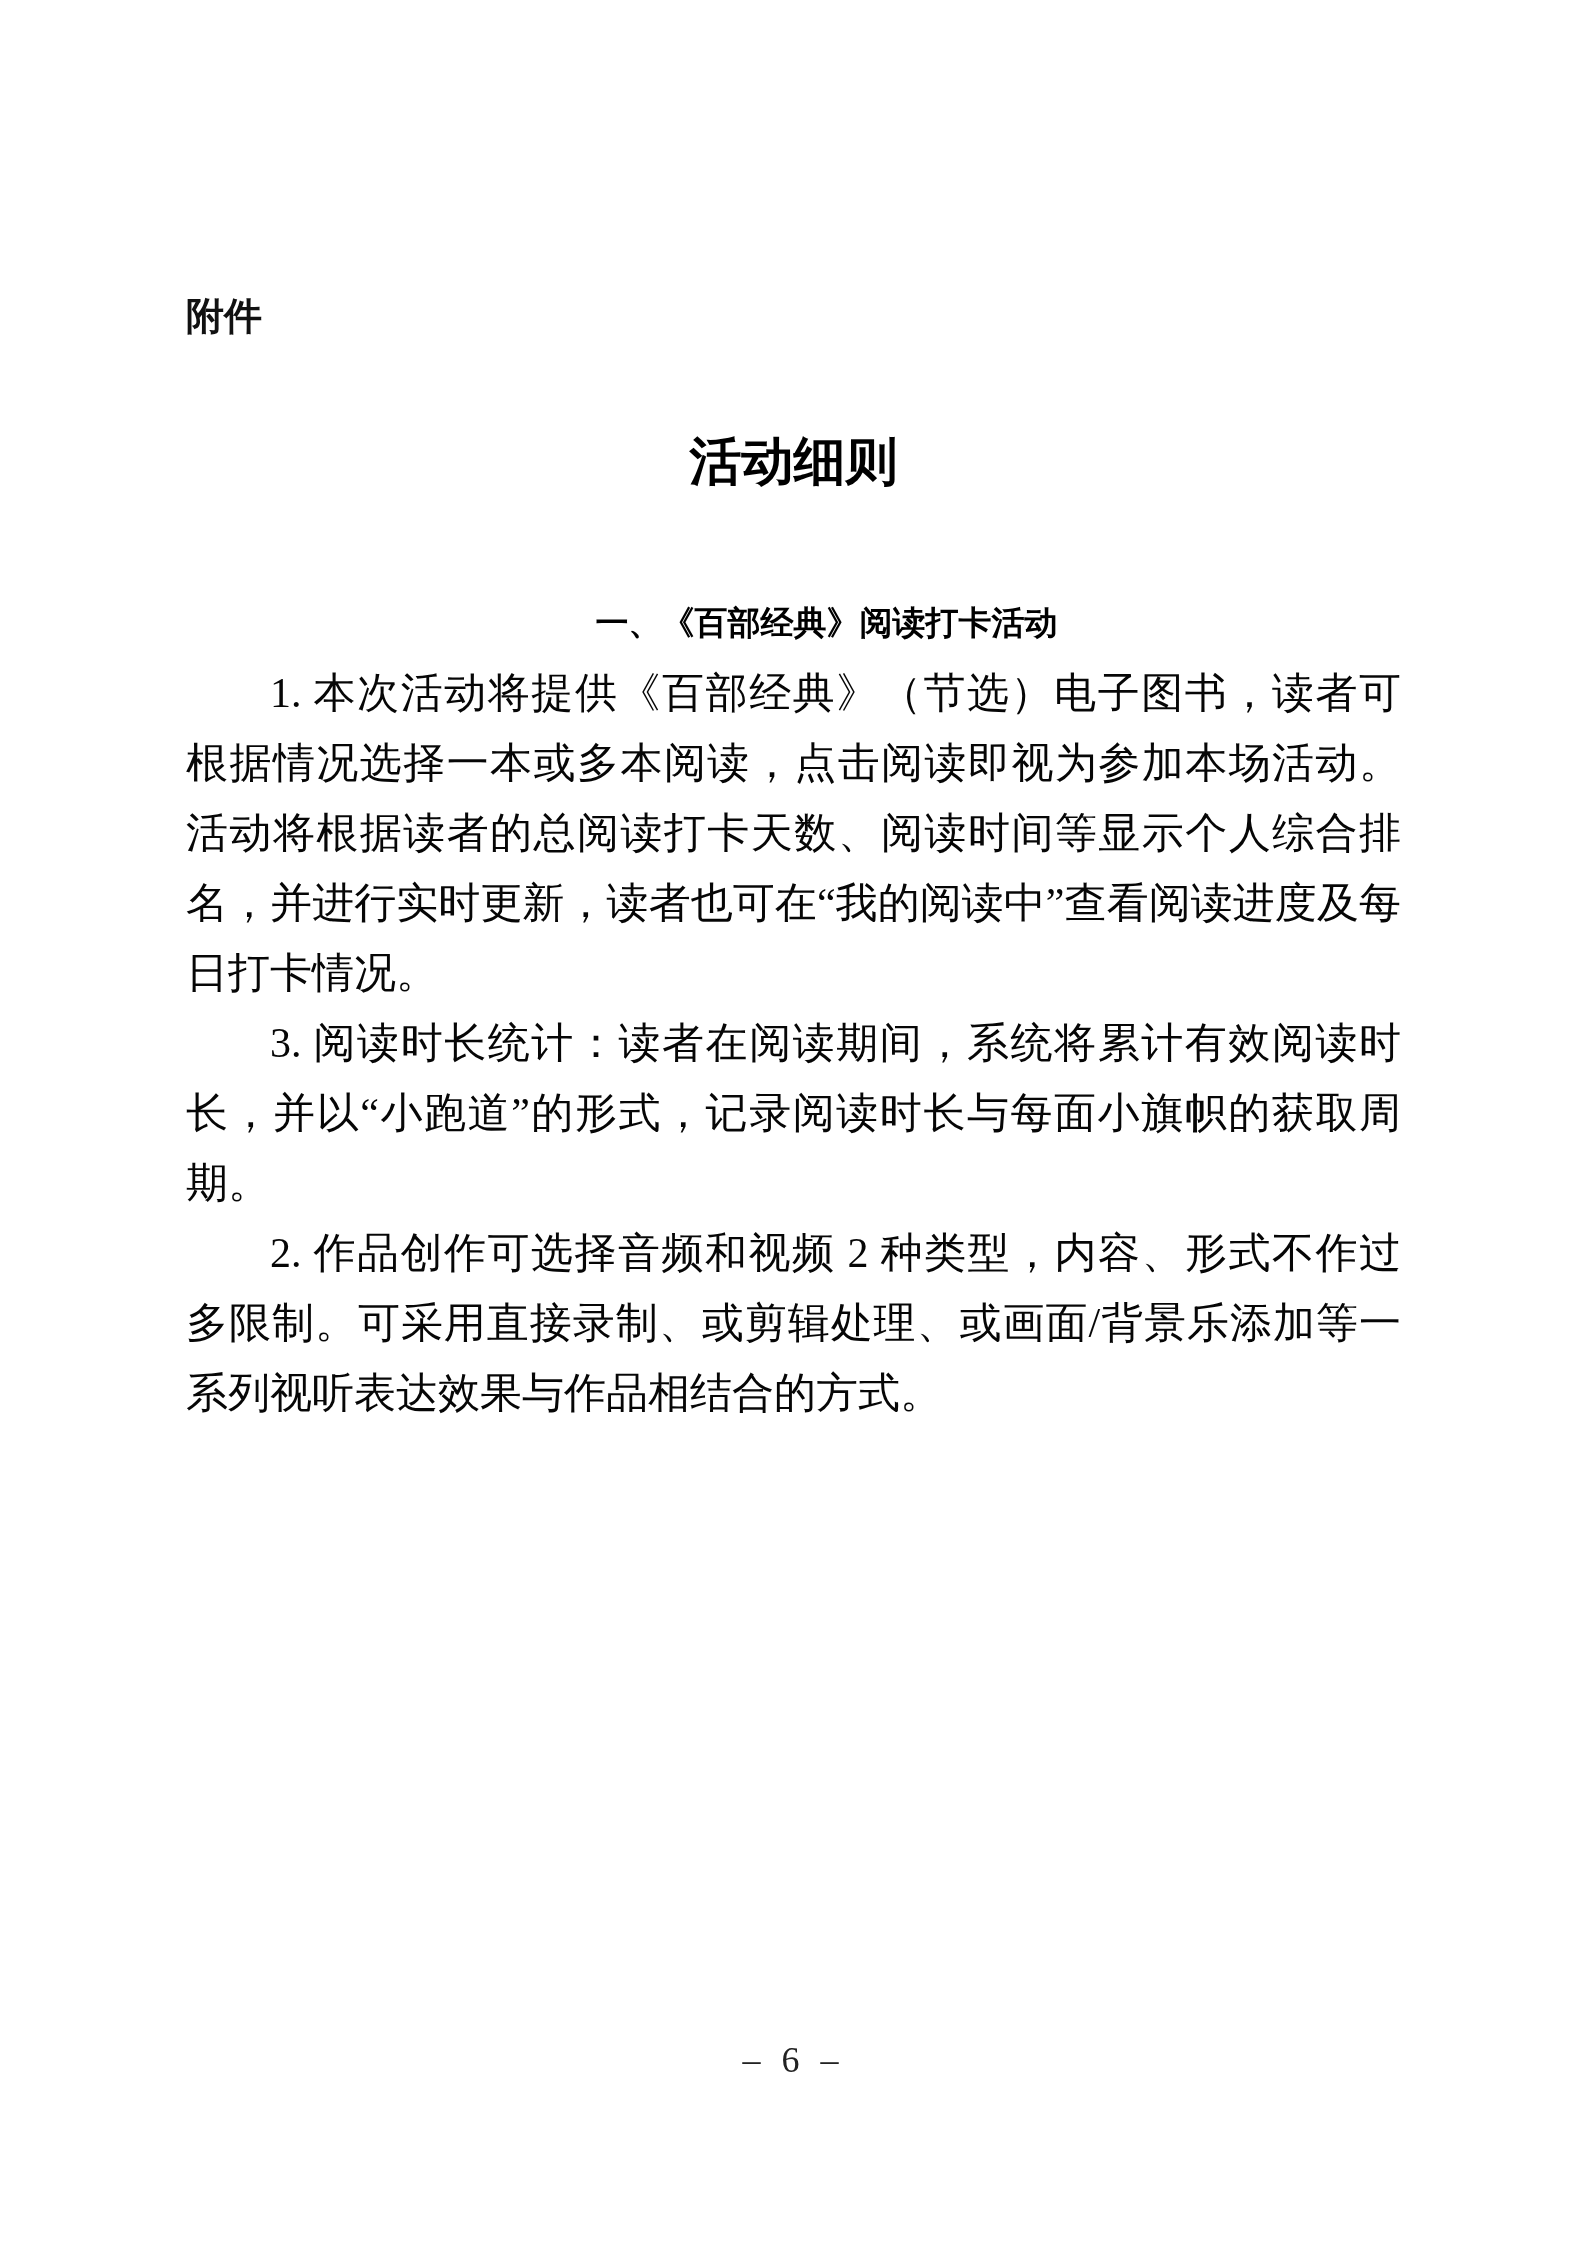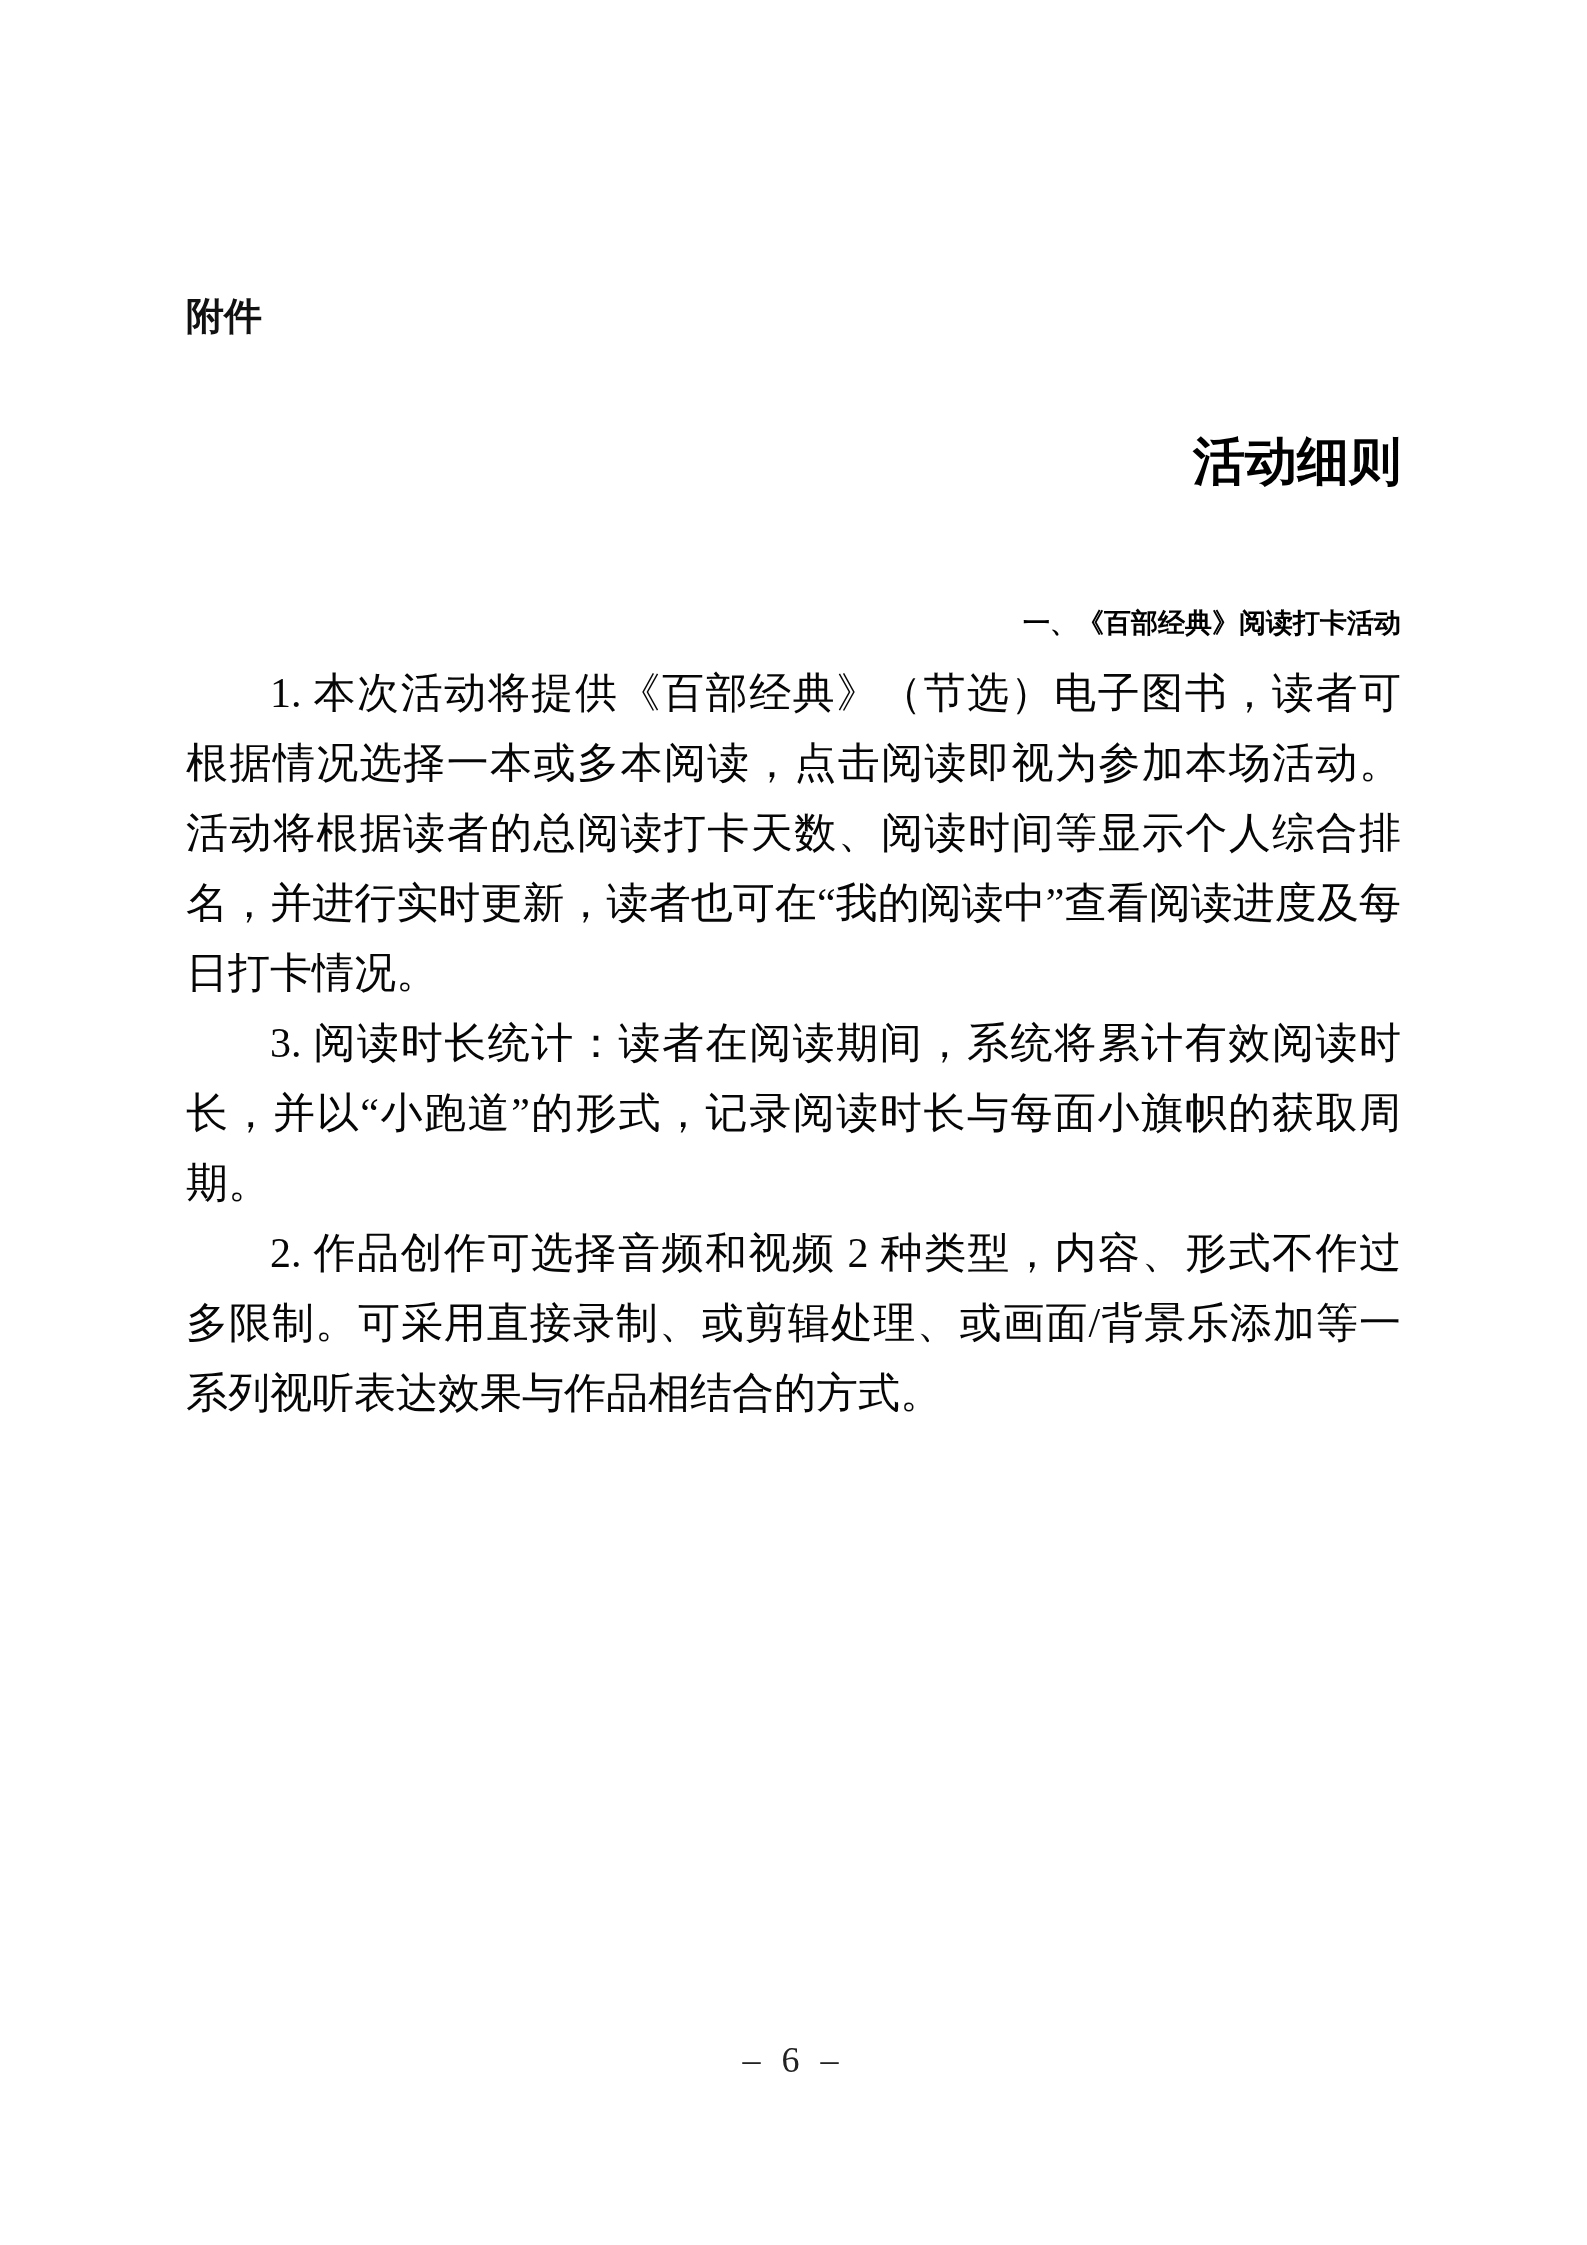--- a/index.html
+++ b/index.html
@@ -24,21 +24,21 @@
     font-size: 38px;
     line-height: 48px;
     color: #111111;
   }
   .doc-title {
     position: absolute;
     left: 186px;
     width: 1215px;
     top: 430px;
     margin: 0;
-    text-align: right;
+    text-align: center;
     font-family: "Liberation Sans", "DejaVu Sans", sans-serif;
     font-weight: 700;
     font-size: 52px;
     line-height: 62px;
     color: #000000;
   }
   .body-text {
     position: absolute;
     left: 186px;
     top: 588px;
@@ -48,23 +48,23 @@
     line-height: 70px;
     text-align: justify;
     color: #060606;
   }
   .body-text h2 {
     margin: 0;
     padding: 0;
     text-indent: 2em;
     font-family: "Liberation Sans", "DejaVu Sans", sans-serif;
     font-weight: 700;
-    font-size: 27px;
+    font-size: 33px;
     line-height: 70px;
-    text-align: right;
+    text-align: center;
     color: #000000;
   }
   .body-text p {
     margin: 0;
     padding: 0;
     text-indent: 2em;
   }
   .page-number {
     position: absolute;
     left: 0;

